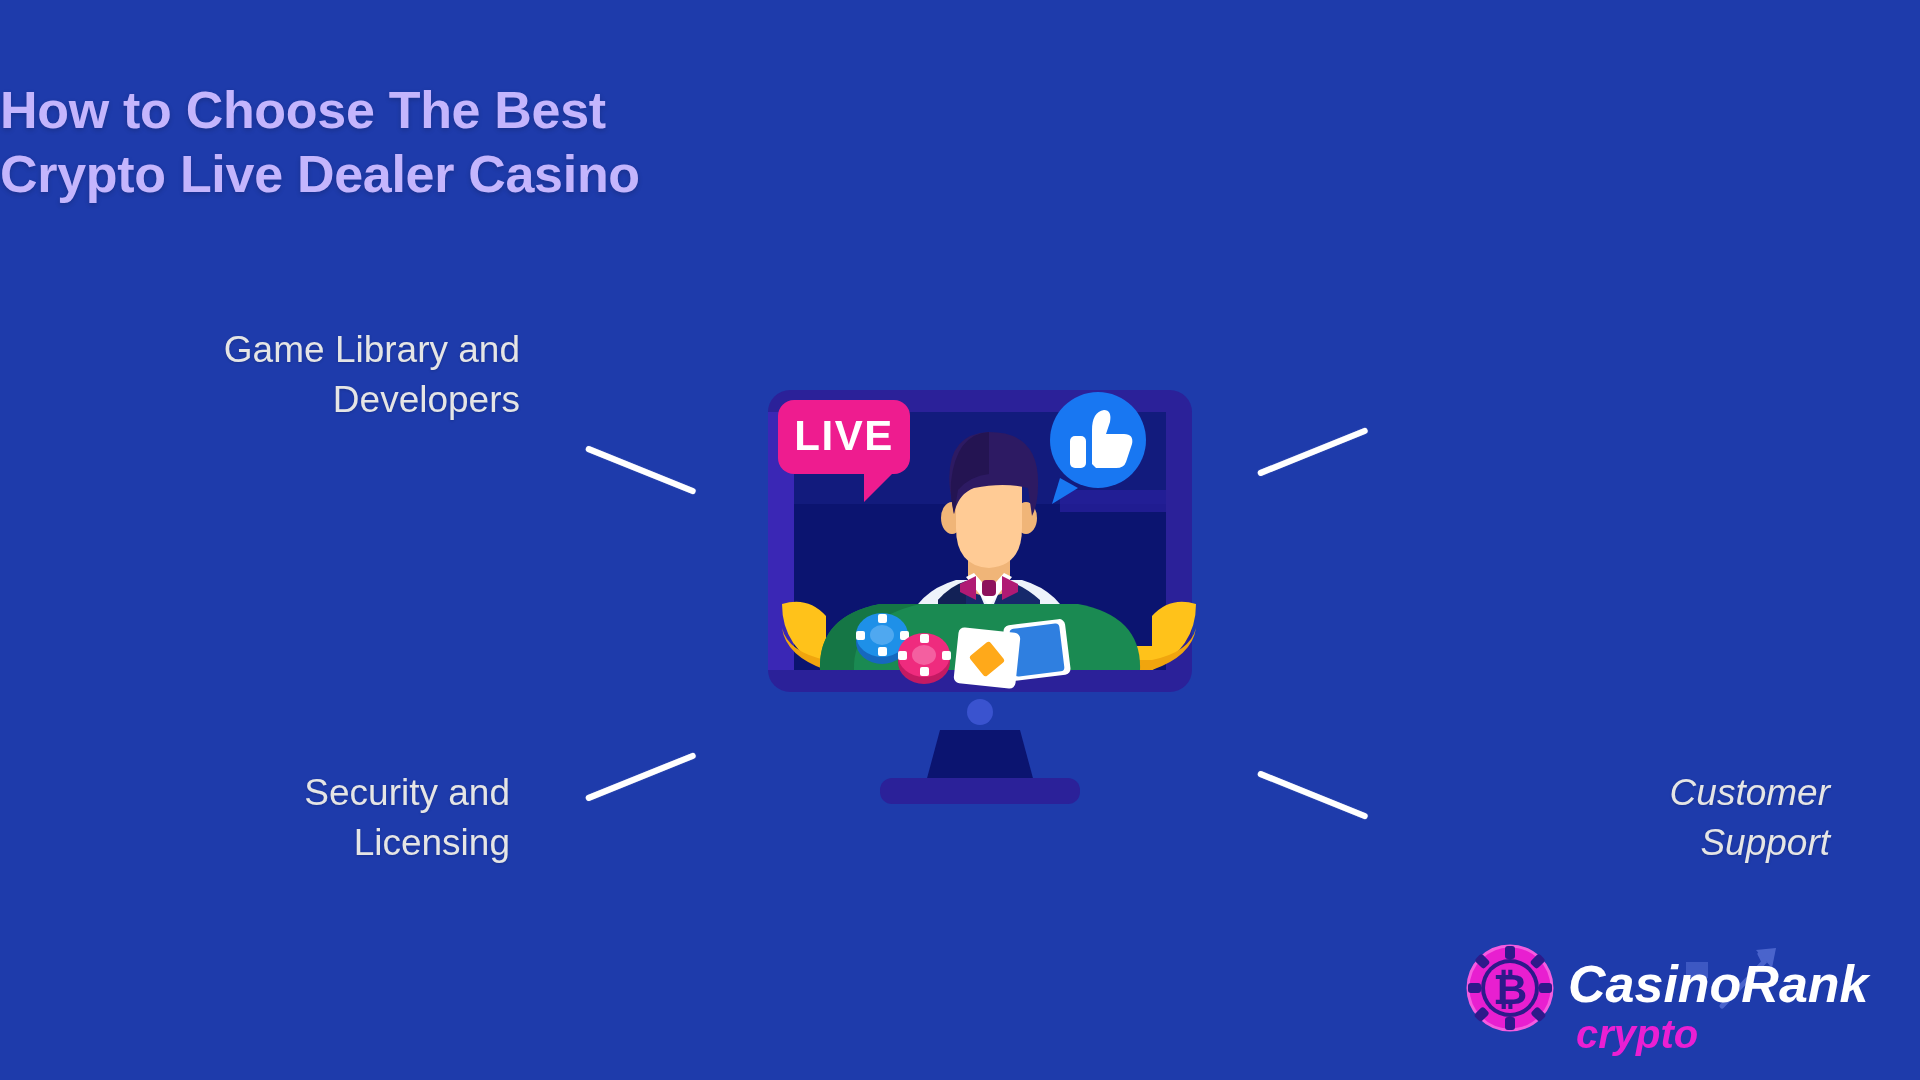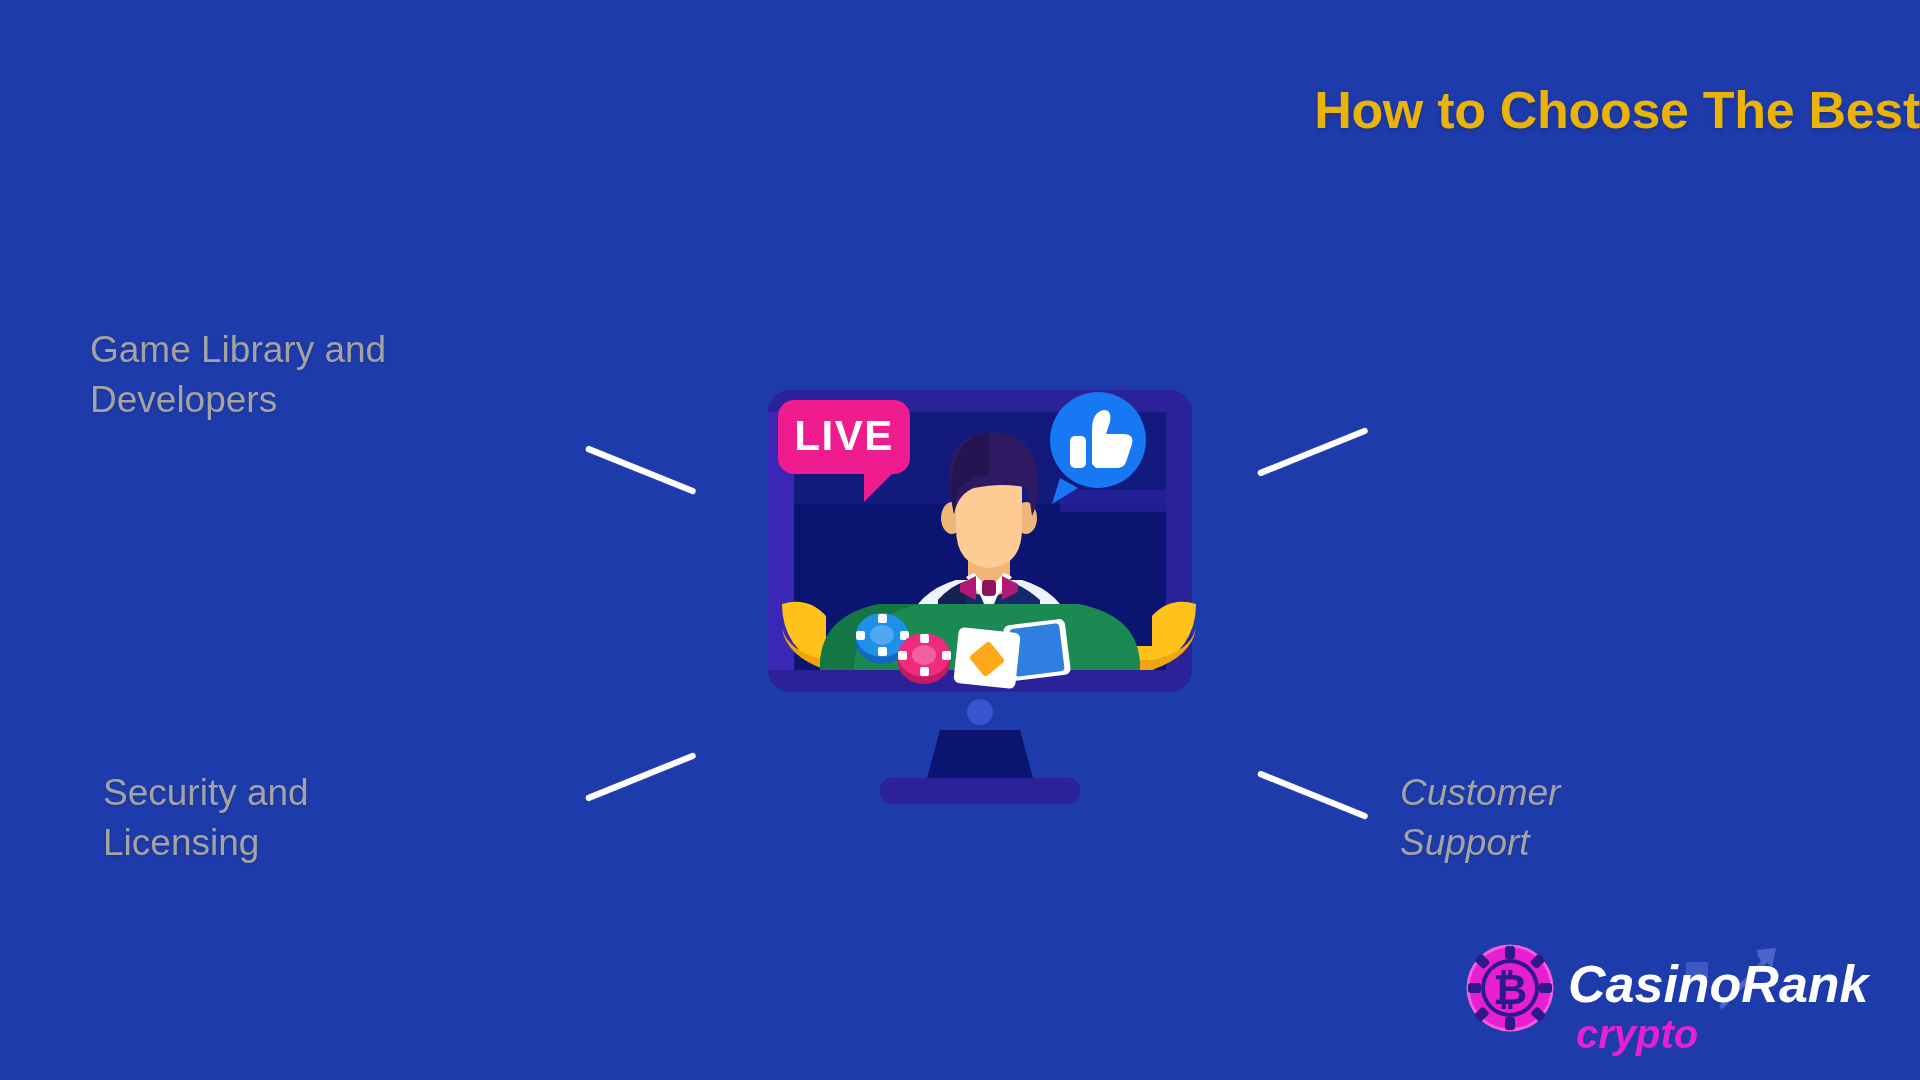--- a/index.html
+++ b/index.html
@@ -16,44 +16,44 @@
     position:relative;
     width:1920px; height:1080px;
     background:#1e3bab;
   }
 
   
   .title{
     position:absolute;
     left:0; top:78px;
     width:1920px;
-    text-align:right;
-    color:#eab308;
+    text-align:left;
+    color:#c4b5fd;
     font-size:52px;
     font-weight:bold;
     line-height:1.24;
     letter-spacing:-0.3px;
     text-shadow:0 2px 5px rgba(0,0,0,.18);
   }
   .title .l2{ display:block; }
 
   
   .label{
     position:absolute;
-    color:#a3a3a3;
+    color:#e5e5e5;
     font-size:37px;
     font-weight:400;
     line-height:1.35;
-    text-align:left;
+    text-align:right;
     text-shadow:0 1px 3px rgba(0,0,0,.16);
     white-space:pre-line;
   }
   .label-tl{ left:90px;  top:325px;  width:430px; }
   .label-tr{ right:90px; top:325px;  width:430px; }
-  .label-bl{ left:103px;  top:768px;  width:430px; }
+  .label-bl{ left:80px;  top:768px;  width:430px; }
   .label-br{ right:90px; top:768px;  width:430px;font-style:italic; }
 
   
   .conn{
     position:absolute;
     height:6px;
     background:#ffffff;
     border-radius:3px;
     transform-origin:left center;
     box-shadow:0 0 1px rgba(255,255,255,.5);
@@ -77,20 +77,21 @@
     width:420px; height:118px;
   }
 </style>
 </head>
 <body>
 
 <div id="canvas">
 
   <div class="title">
     <span>How to Choose The Best</span>
+    <span class="l2">Crypto Live Dealer Casino</span>
   </div>
 
   <div class="label label-tl">Game Library and
 Developers</div>
   <div class="label label-bl">Security and
 Licensing</div>
   <div class="label label-br">Customer
 Support</div>
 
   <div class="conn conn-tl"></div>

